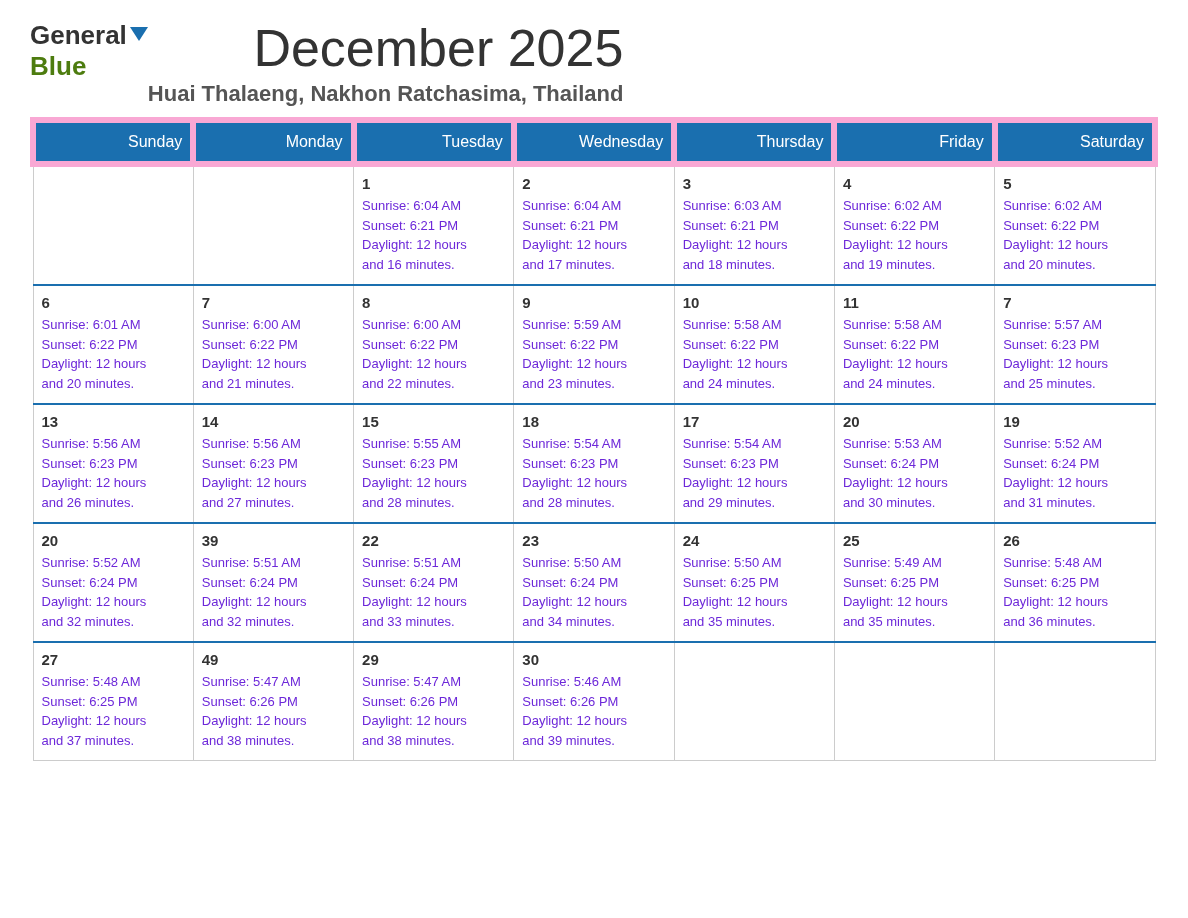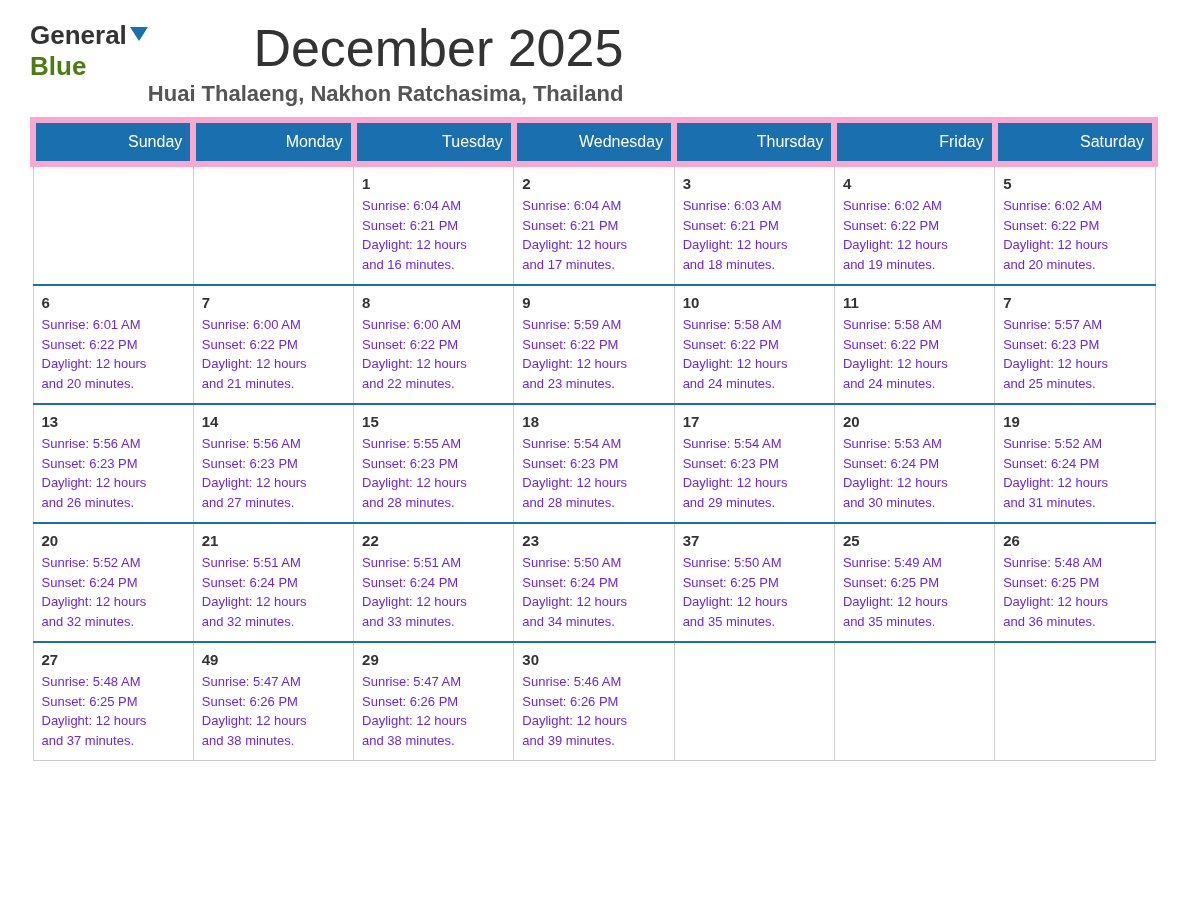--- a/index.html
+++ b/index.html
@@ -215,33 +215,33 @@
           <span class="day-number">19</span>
           <div class="day-info">Sunrise: 5:52 AM<br>Sunset: 6:24 PM<br>Daylight: 12 hours<br>and 31 minutes.</div>
         </td>
       </tr>
       <tr>
         <td>
           <span class="day-number">20</span>
           <div class="day-info">Sunrise: 5:52 AM<br>Sunset: 6:24 PM<br>Daylight: 12 hours<br>and 32 minutes.</div>
         </td>
         <td>
-          <span class="day-number">21</span>
+          <span class="day-number">39</span>
           <div class="day-info">Sunrise: 5:51 AM<br>Sunset: 6:24 PM<br>Daylight: 12 hours<br>and 32 minutes.</div>
         </td>
         <td>
           <span class="day-number">22</span>
           <div class="day-info">Sunrise: 5:51 AM<br>Sunset: 6:24 PM<br>Daylight: 12 hours<br>and 33 minutes.</div>
         </td>
         <td>
           <span class="day-number">23</span>
           <div class="day-info">Sunrise: 5:50 AM<br>Sunset: 6:24 PM<br>Daylight: 12 hours<br>and 34 minutes.</div>
         </td>
         <td>
-          <span class="day-number">37</span>
+          <span class="day-number">24</span>
           <div class="day-info">Sunrise: 5:50 AM<br>Sunset: 6:25 PM<br>Daylight: 12 hours<br>and 35 minutes.</div>
         </td>
         <td>
           <span class="day-number">25</span>
           <div class="day-info">Sunrise: 5:49 AM<br>Sunset: 6:25 PM<br>Daylight: 12 hours<br>and 35 minutes.</div>
         </td>
         <td>
           <span class="day-number">26</span>
           <div class="day-info">Sunrise: 5:48 AM<br>Sunset: 6:25 PM<br>Daylight: 12 hours<br>and 36 minutes.</div>
         </td>

